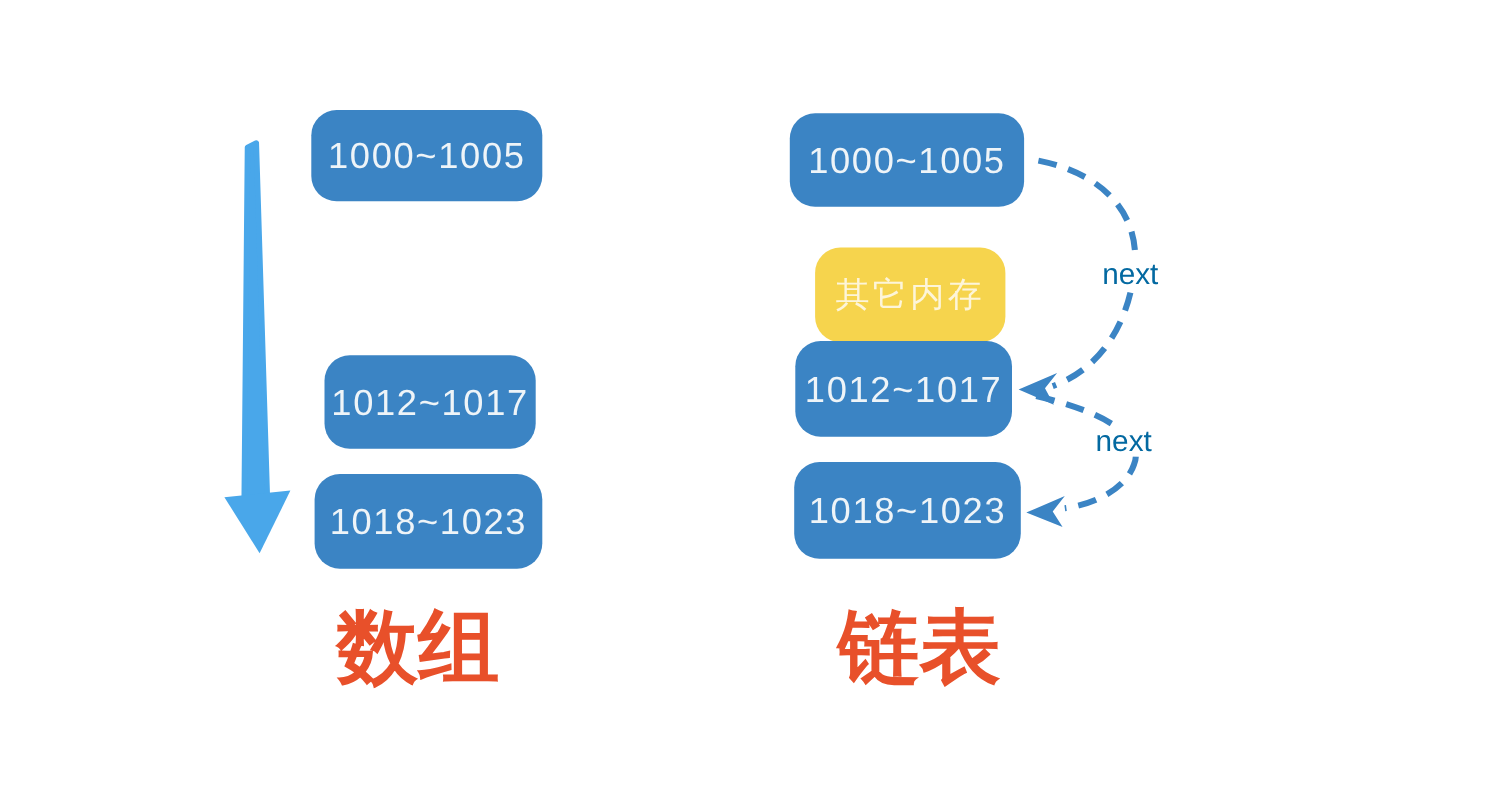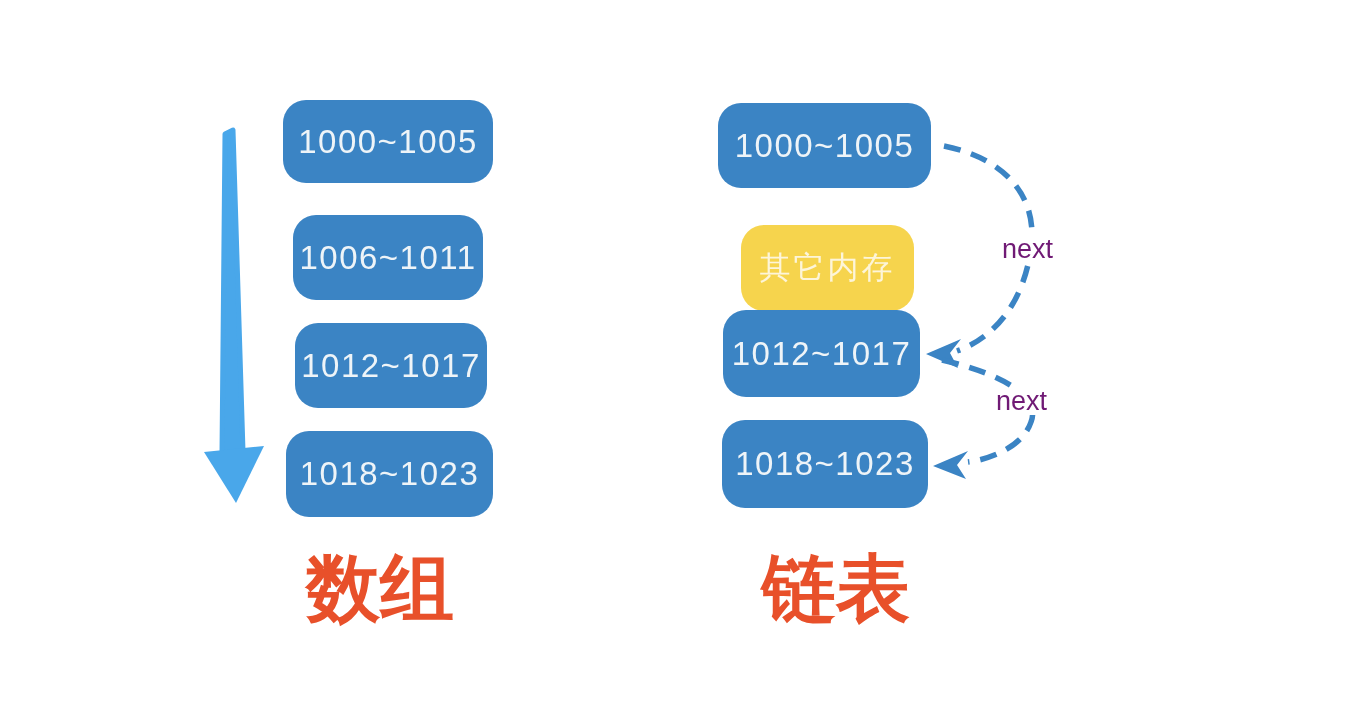--- a/index.html
+++ b/index.html
@@ -54,21 +54,21 @@
     font-size: 74px;
     font-weight: 600;
     line-height: 1;
   }
   .array-title { left: 265px; top: 552px; }
   .ll-title   { left: 721px; top: 552px; }
   
   .next-label {
     position: absolute;
     font-size: 27px;
-    color: #701a75;
+    color: #0369a1;
     background: #ffffff;
     padding: 0 3px;
     line-height: 1;
   }
   .n1 { left: 999px; top: 236px; }
   .n2 { left: 993px; top: 388px; }
   
   .watermark {
     position: absolute;
     right: 18px;
@@ -103,21 +103,20 @@
       <polygon points="926,354 961,339 950,353 958,368" fill="#3b84c4"></polygon>
     </g>
 
     <g>
       <path class="arc" d="M 942,360 C 1003,374 1041,397 1031,422 C 1023,446 992,459 968,462" stroke="#3b84c4"></path>
       <polygon points="933,466 968,451 957,465 966,479" fill="#3b84c4"></polygon>
     </g>
   </svg>
 
   <div class="memblock l1">1000~1005</div>
-  <div class="memblock l2">1006~1011</div>
   <div class="memblock l3">1012~1017</div>
   <div class="memblock l4">1018~1023</div>
 
   <div class="memblock r1">1000~1005</div>
   <div class="memblock yellow r2">其它内存</div>
   <div class="memblock r3">1012~1017</div>
   <div class="memblock r4">1018~1023</div>
 
   <div class="next-label n1">next</div>
   <div class="next-label n2">next</div>

